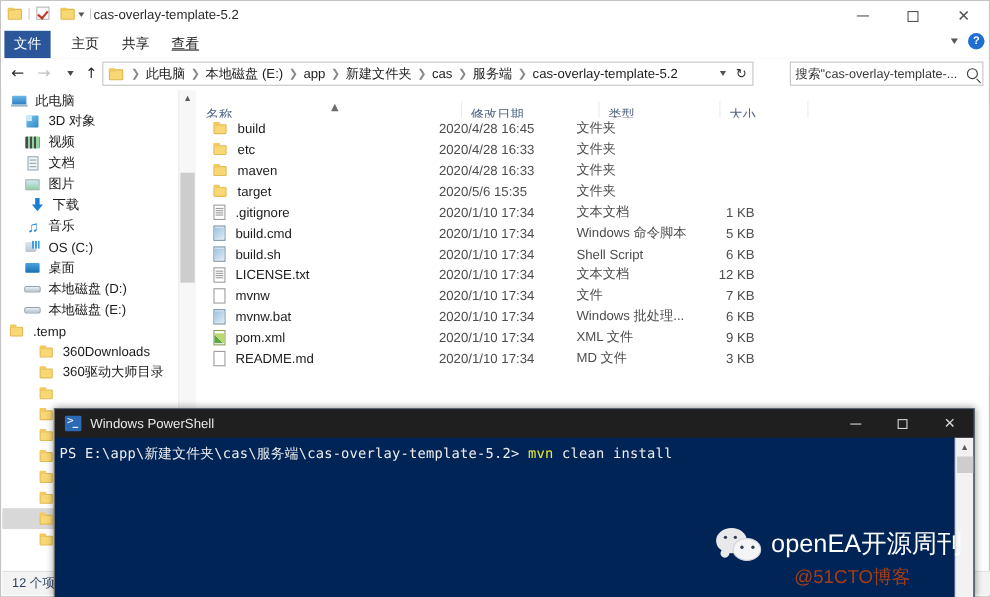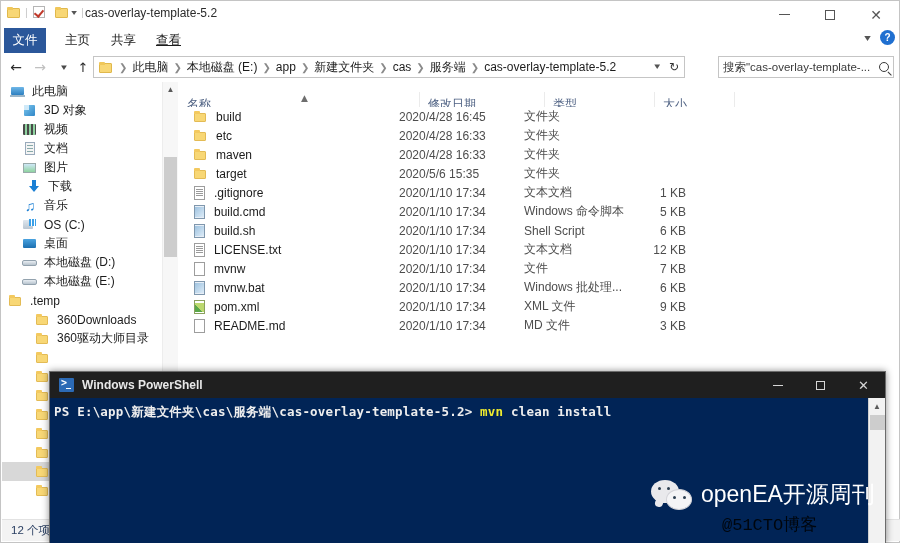--- a/index.html
+++ b/index.html
@@ -202,21 +202,20 @@
     background:#f3f3f3;border-top:1px solid #e2e2e2;
     display:flex;align-items:center;padding-left:9px;font-size:11.5px;color:#2a3f62;
   }
 
   
   .ps{
     position:absolute;left:48px;top:370px;width:837px;height:173px;
     background:#012456;border:1px solid #6b6b6b;box-sizing:border-box;
     box-shadow:0 0 7px rgba(0,0,0,.45);
     overflow:hidden;
-    font-weight:bold;
   }
   .ps-title{
     position:absolute;left:0;top:0;width:100%;height:26px;background:#1f1f1f;
     display:flex;align-items:center;
   }
   .ps-ico{
     width:15px;height:14px;margin-left:9px;background:#2c6ab5;position:relative;flex:none;
     border-radius:1px;
   }
   .ps-ico:before{content:">";position:absolute;left:2px;top:-1px;font-size:10px;color:#fff;
@@ -256,22 +255,22 @@
   .wm-wechat .b1:after{content:"";position:absolute;left:4px;bottom:-4px;width:8px;height:8px;
     background:#e9e9ec;border-radius:50% 0 50% 50%;transform:rotate(15deg);}
   .wm-wechat .b2{position:absolute;left:15px;top:9px;width:26px;height:21px;
     background:#f4f4f6;border-radius:50%;border:1px solid #d3d3d8;box-sizing:border-box;}
   .wm-wechat .d{position:absolute;width:3px;height:3px;background:#2c3e50;border-radius:50%;}
   .wm-text{
     font-size:23px;color:#ffffff;font-family:"Liberation Sans","DejaVu Sans",sans-serif;
     margin-left:6px;white-space:nowrap;
   }
   .wm-sub{
-    position:absolute;left:721px;top:512px;font-size:17px;color:#000000;
-    font-family:Liberation Mono, monospace;white-space:nowrap;opacity:.85;
+    position:absolute;left:721px;top:512px;font-size:17px;color:#c2410c;
+    font-family:Liberation Sans, sans-serif;white-space:nowrap;opacity:.85;
   }
 </style>
 </head>
 <body>
 
 <div class="explorer">
 
   <div class="titlebar">
     <div class="qat">
       <span class="folder-ico"></span>

